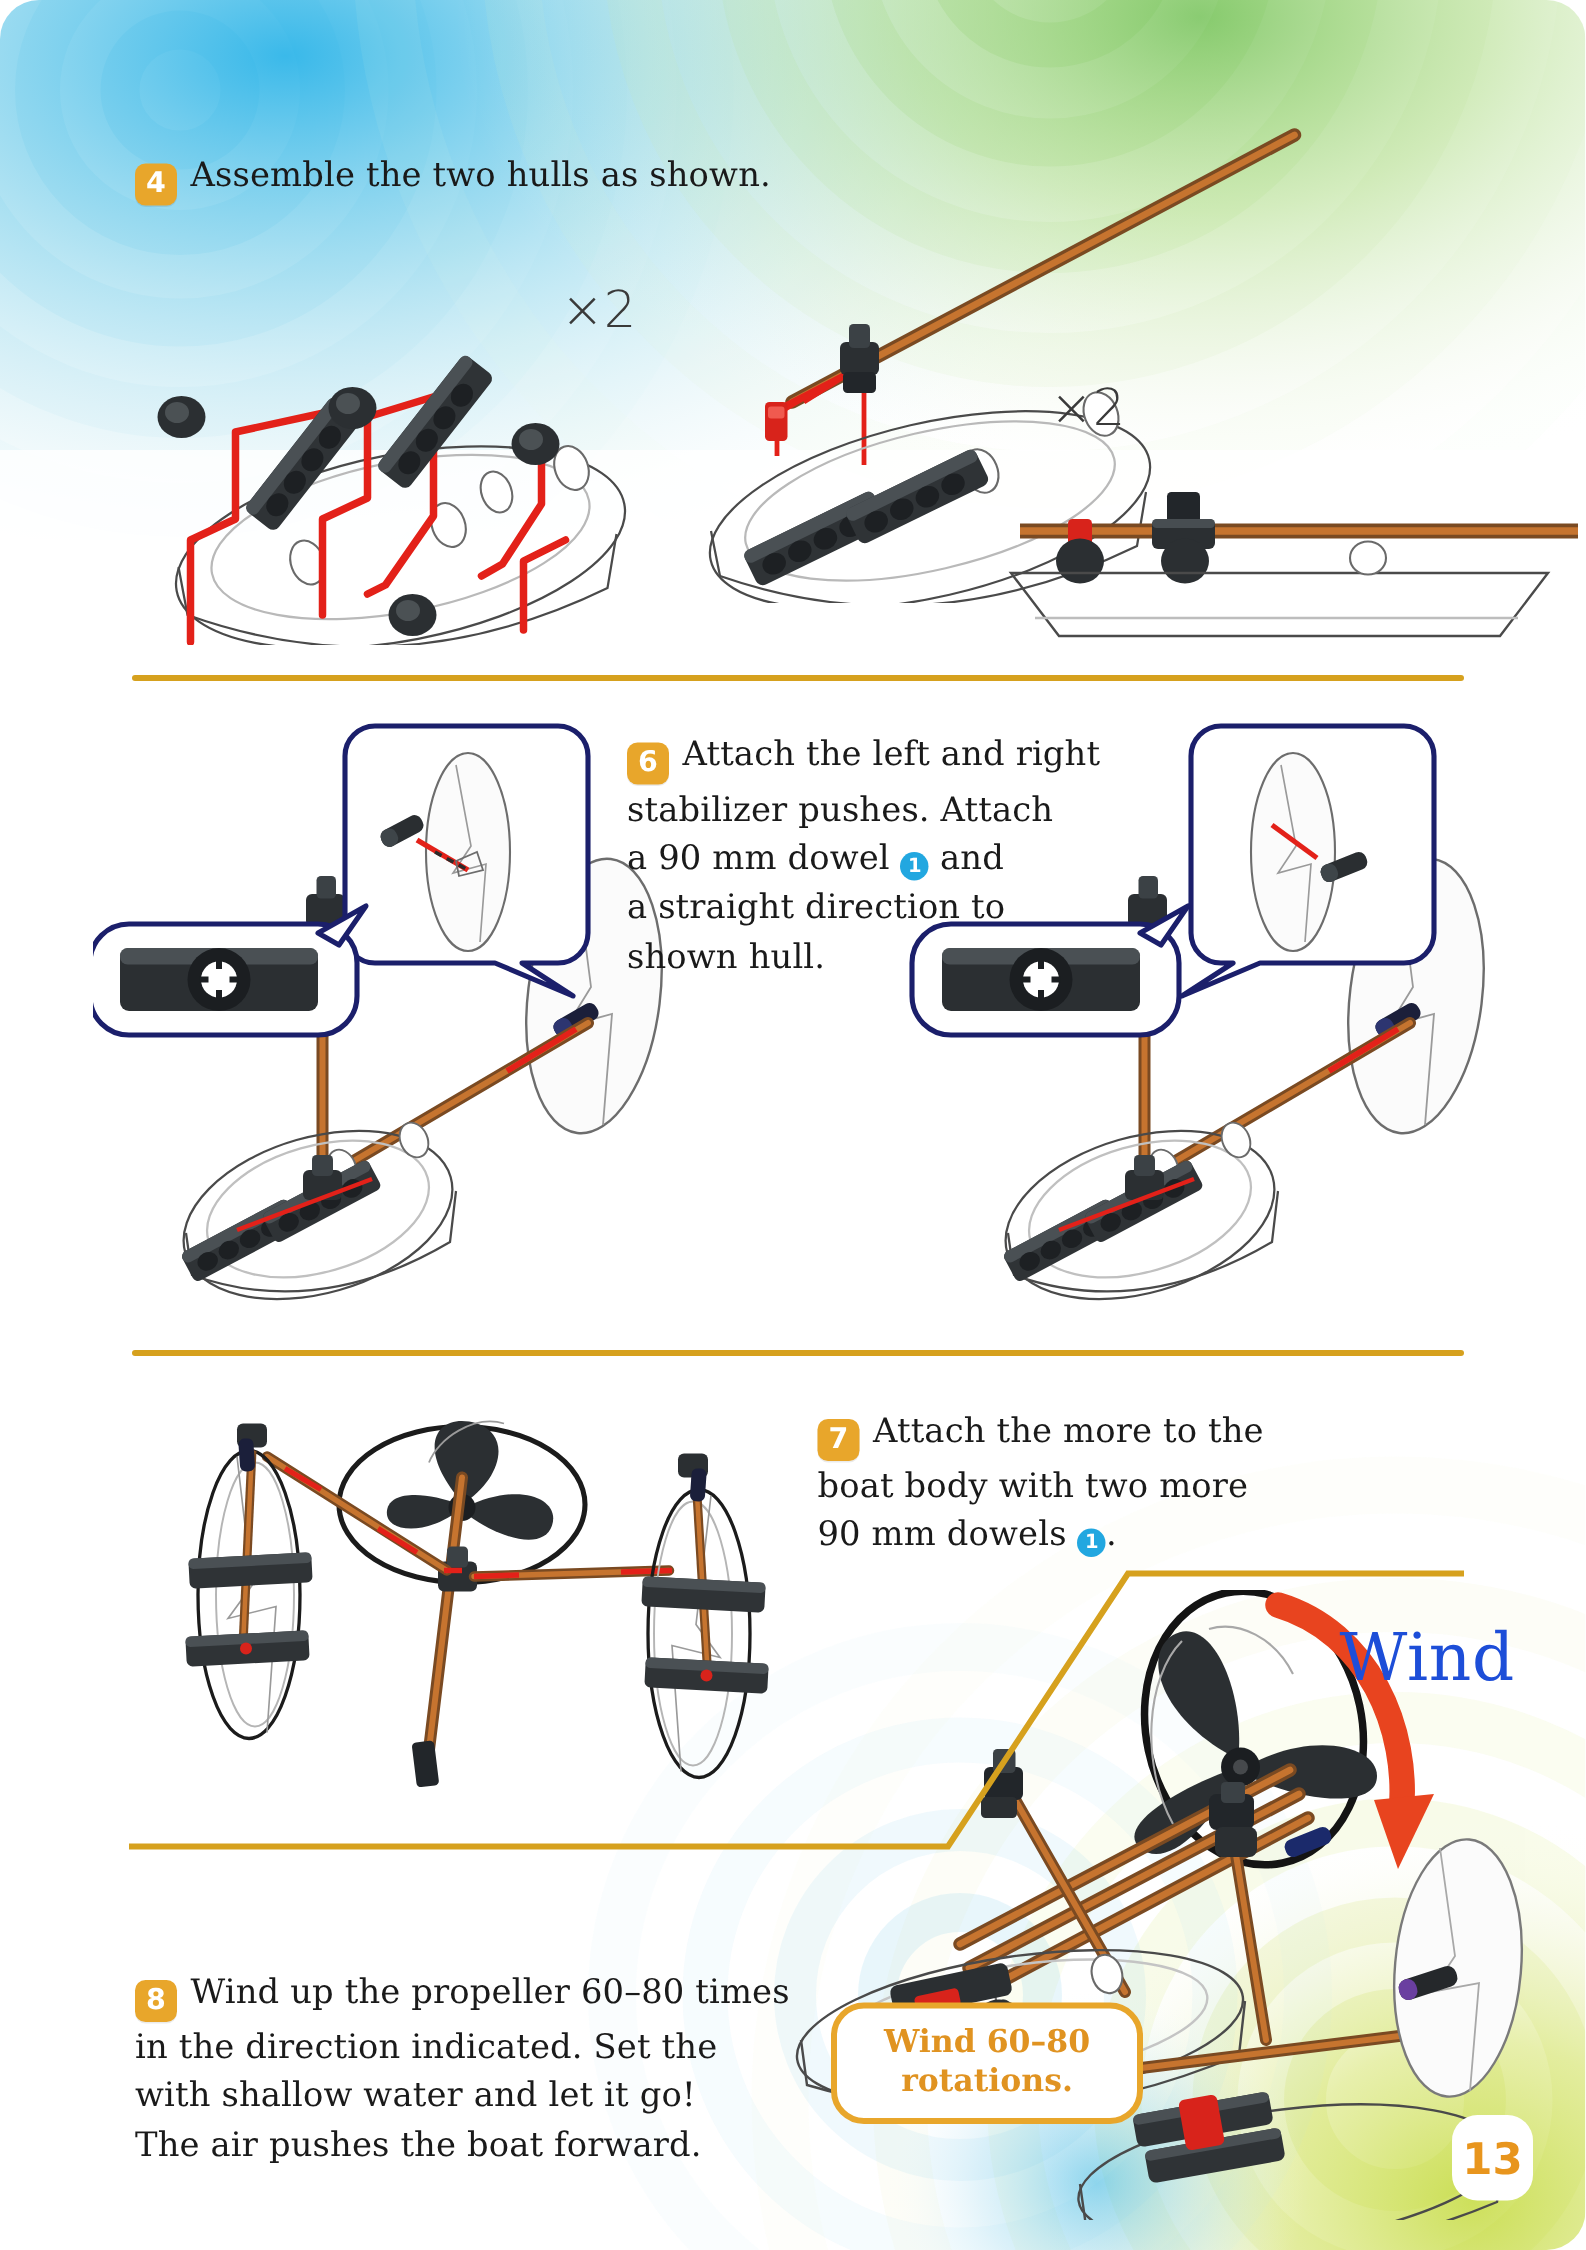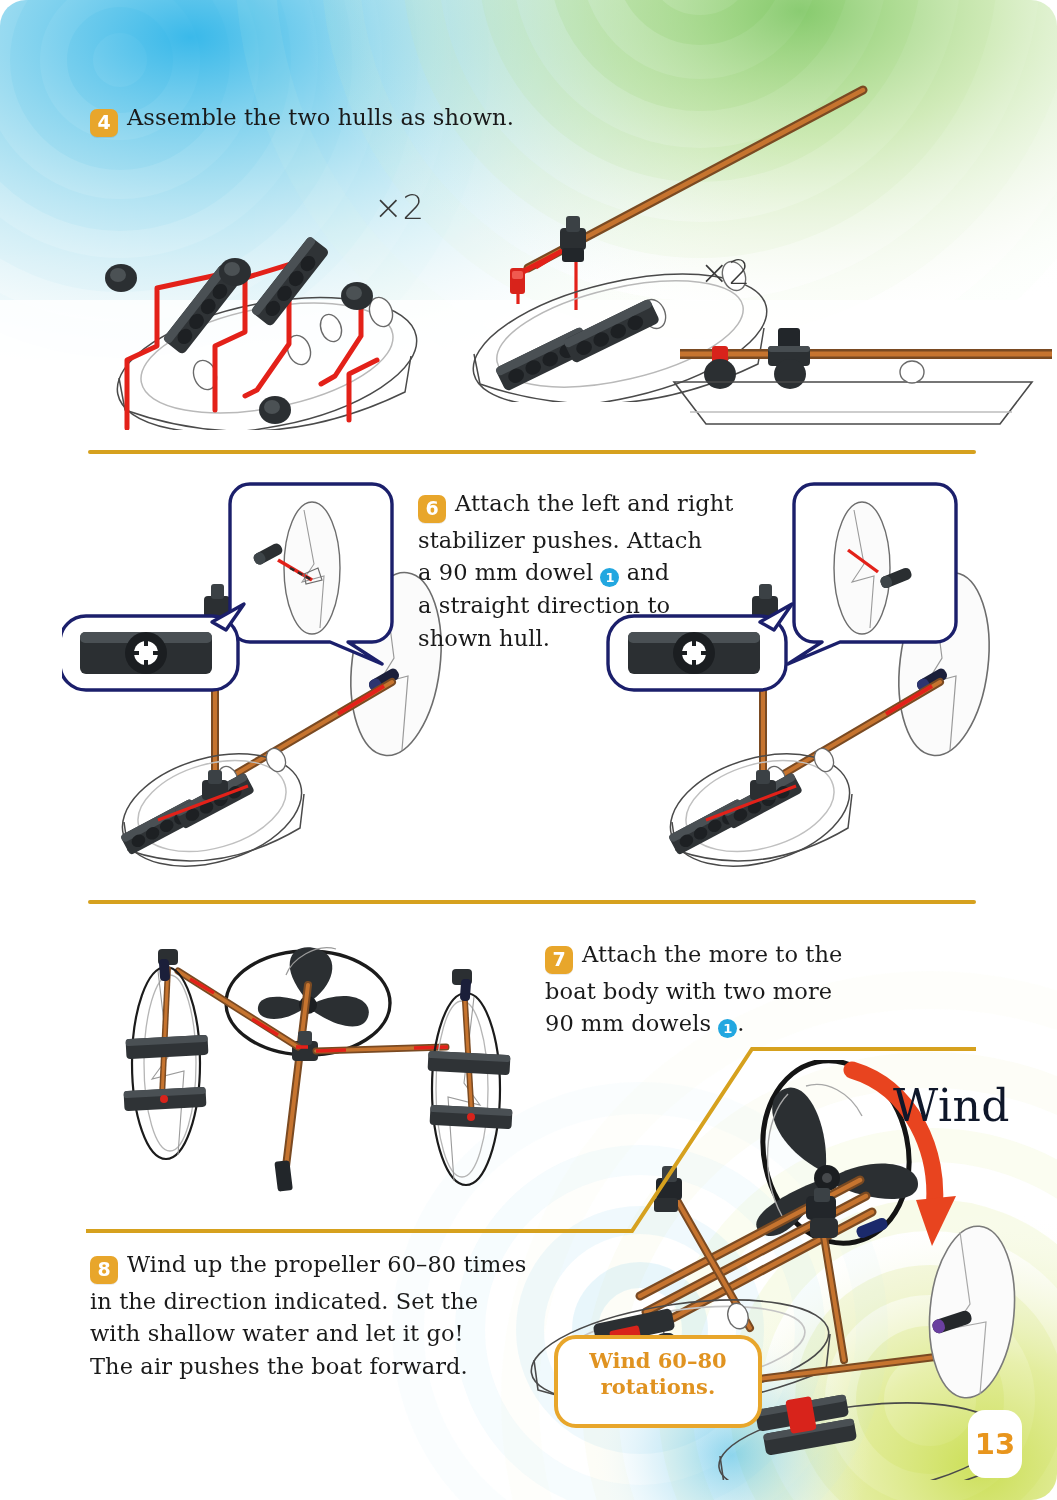--- a/index.html
+++ b/index.html
@@ -46,37 +46,37 @@
   .mult{
     font-family:"DejaVu Sans","Liberation Sans",sans-serif;
     font-size:34px;color:#3a3a3a;font-weight:350;
   }
 
   
   .divider{position:absolute;height:4px;background:#d6a11e;z-index:4;border-radius:2px;}
 
   
   .wind-label{
-    font-size:44px;color:#0f172a;font-family:"DejaVu Serif","Liberation Serif",serif;
+    font-size:44px;color:#1d4ed8;font-family:"DejaVu Serif","Liberation Serif",serif;
     letter-spacing:.5px;
   }
 
   
   .callout{
     position:absolute;z-index:6;
     background:#ffffff;border:4px solid #e8a62b;border-radius:22px;
-    padding:9px 22px 23px;text-align:center;
+    padding:9px 22px 11px;text-align:center;
     color:#e09321;font-weight:bold;font-size:21px;line-height:1.25;
     font-family:"DejaVu Serif","Liberation Serif",serif;
   }
 
   
   .pagenum{
     position:absolute;z-index:7;
-    width:54px;height:68px;border-radius:17px;background:#ffffff;
+    width:54px;height:57px;border-radius:17px;background:#ffffff;
     display:flex;align-items:center;justify-content:center;
     color:#e8951d;font-weight:bold;font-size:29px;
     font-family:"DejaVu Sans","Liberation Sans",sans-serif;
   }
 </style>
 </head>
 <body>
 
 <div id="page">
 
@@ -628,21 +628,21 @@
       </g>
     </svg>
   </div>
 
   <div class="art" style="left:80px;top:1035px;width:900px;height:205px;z-index:4;">
     <svg viewBox="0 0 900 205" width="900" height="205" xmlns="http://www.w3.org/2000/svg">
       <path d="M896 14 L672 14 L552 196 L6 196" fill="none" stroke="#d6a11e" stroke-width="4" stroke-linejoin="miter"></path>
     </svg>
   </div>
 
-  <div class="txt" style="left:90px;top:1250px;width:450px;">
+  <div class="txt" style="left:90px;top:1314px;width:450px;">
     <span class="badge">8</span><span class="steptext">Wind up the propeller 60–80 times</span>
     <div class="steptext" style="margin-top:3px;">in the direction indicated. Set the</div>
     <div class="steptext" style="margin-top:3px;">with shallow water and let it go!</div>
     <div class="steptext" style="margin-top:3px;">The air pushes the boat forward.</div>
   </div>
 
   <div class="art" style="left:520px;top:1060px;width:537px;height:420px;z-index:3;">
     <svg viewBox="0 0 537 420" width="537" height="420" xmlns="http://www.w3.org/2000/svg">
 
       <ellipse cx="316" cy="92" rx="72" ry="92" transform="rotate(-12 316 92)" fill="none" stroke="#141414" stroke-width="5"></ellipse>

